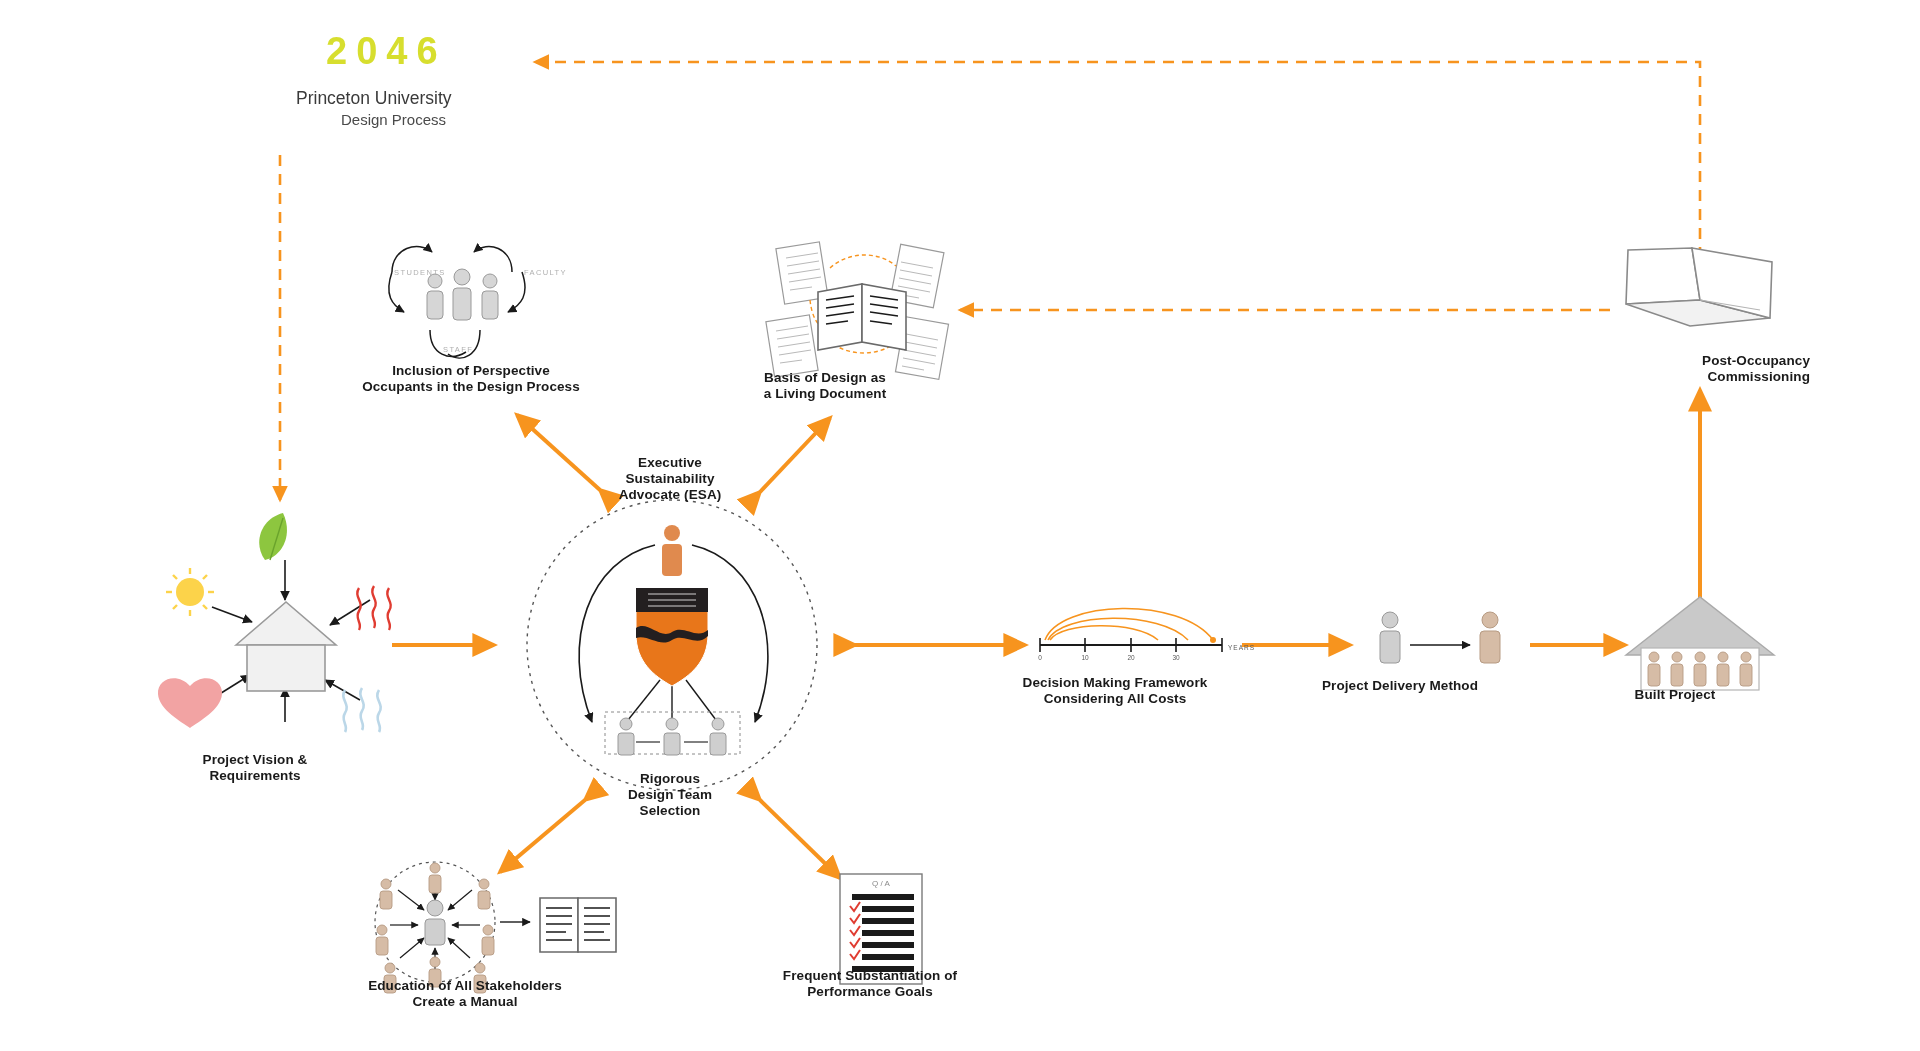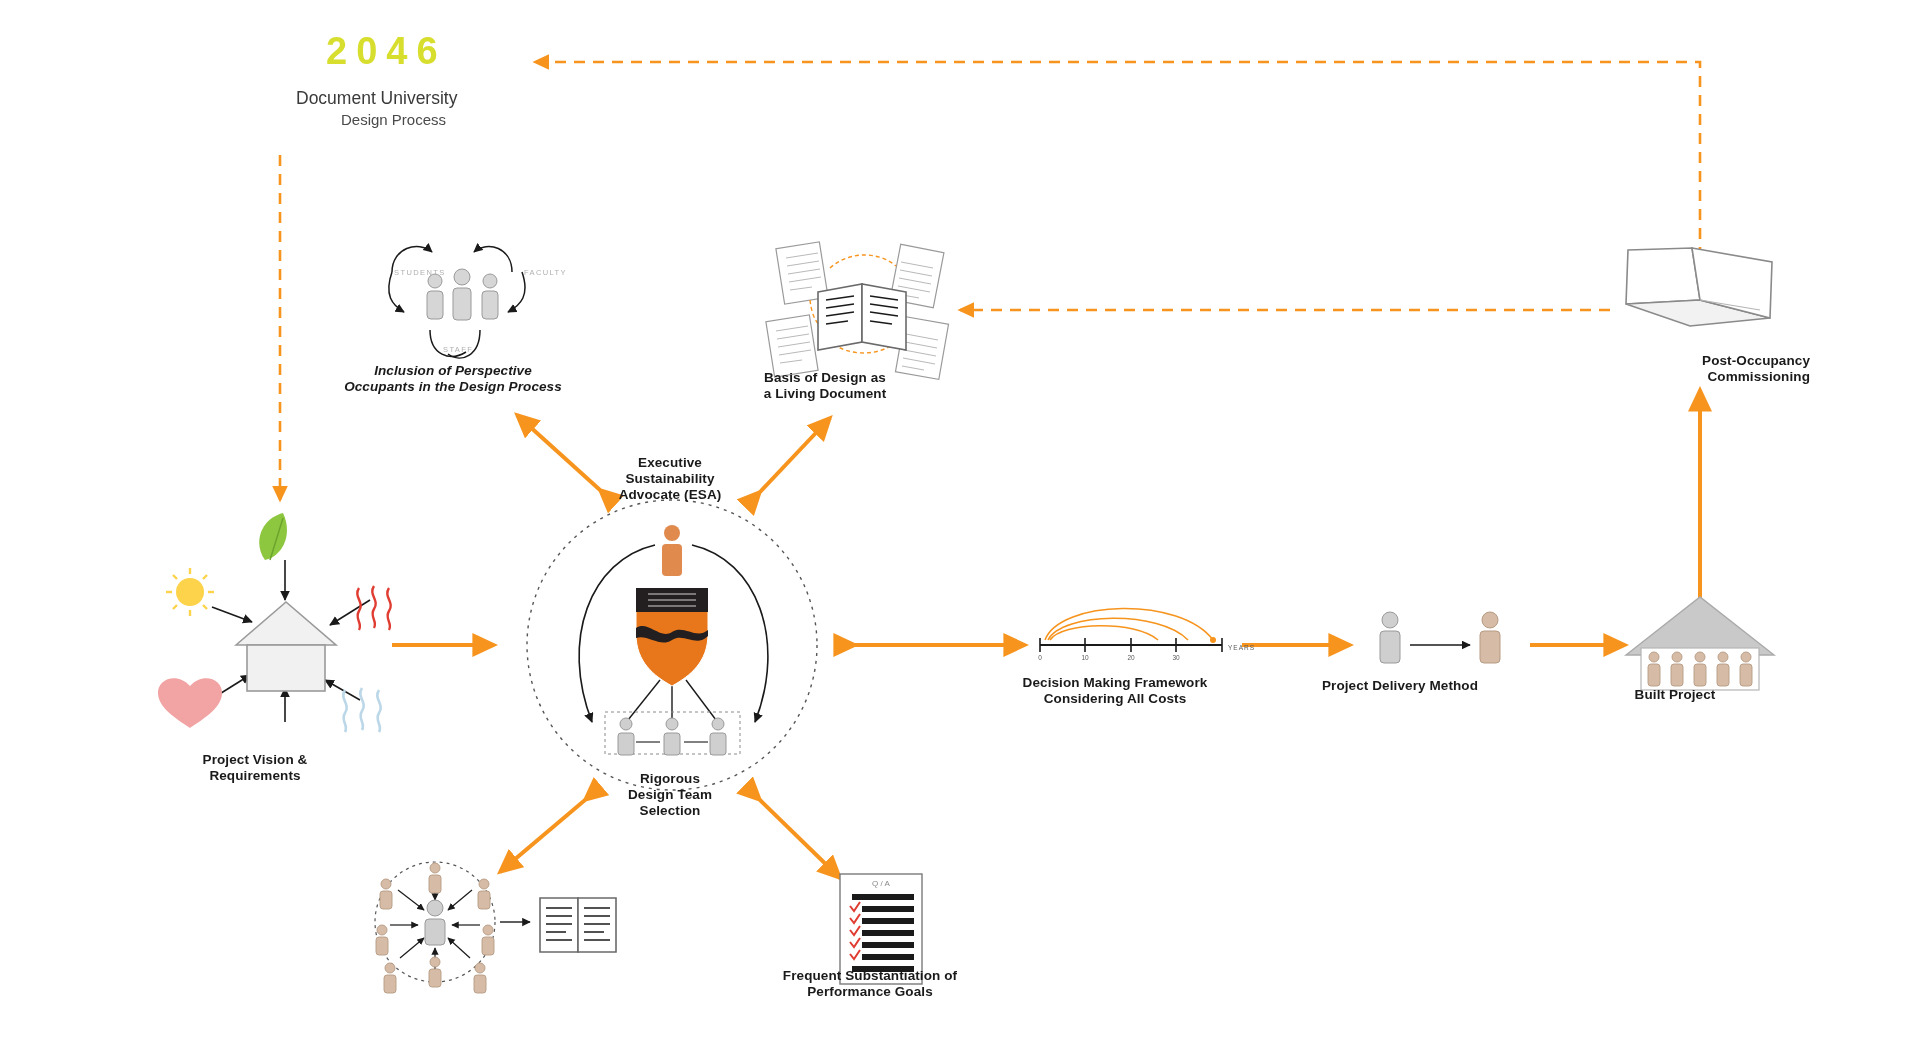--- a/index.html
+++ b/index.html
@@ -43,21 +43,21 @@
     position: absolute; left: 118px; top: 78px; width: 300px;
     font-size: 17.5px; color: #3a3a3a; font-family: "Liberation Sans", sans-serif;
     text-align: left;
   }
   #proc-name {
     position: absolute; left: 163px; top: 101px; width: 300px;
     font-size: 15px; color: #4a4a4a; text-align: left;
   }
   
   #lbl-vision { left: 150px; top: 752px; width: 210px; }
-  #lbl-inclusion { left: 298px; top: 363px; width: 310px; font-style: italic; }
+  #lbl-inclusion { left: 316px; top: 363px; width: 310px; }
   #lbl-esa { left: 560px; top: 455px; width: 220px; }
   #lbl-basis { left: 700px; top: 370px; width: 250px; }
   #lbl-post { left: 1560px; top: 353px; width: 250px; text-align: right; }
   #lbl-rigorous { left: 570px; top: 771px; width: 200px; }
   #lbl-education { left: 300px; top: 978px; width: 330px; }
   #lbl-frequent { left: 710px; top: 968px; width: 320px; }
   #lbl-decision { left: 950px; top: 675px; width: 330px; }
   #lbl-delivery { left: 1260px; top: 678px; width: 280px; }
   #lbl-built { left: 1560px; top: 687px; width: 230px; }
   .svg-layer { position: absolute; left: 0; top: 0; width: 1920px; height: 1051px; }
@@ -381,38 +381,40 @@
       <path d="M636,588 L708,588 L708,612 L636,612 Z" fill="#231f20"></path>
       <path d="M636,628 C648,620 660,640 672,632 C684,624 696,640 708,630 L708,636 C696,648 684,632 672,640 C660,648 648,634 636,638 Z" fill="#231f20"></path>
       <g stroke="#ffffff" stroke-width="0.8">
         <path d="M648,594 L696,594 M648,600 L696,600 M648,606 L696,606"></path>
       </g>
     </g>
   </svg>
 
   <div class="abs" id="header-block">
     <div id="year-text">2046</div>
-    <div id="univ-name">Document University</div>
+    <div id="univ-name">Princeton University</div>
     <div id="proc-name">Design Process</div>
   </div>
 
   <div class="label" id="lbl-vision">Project Vision &amp;
 Requirements</div>
   <div class="label" id="lbl-inclusion">Inclusion of Perspective
 Occupants in the Design Process</div>
   <div class="label" id="lbl-esa">Executive
 Sustainability
 Advocate (ESA)</div>
   <div class="label" id="lbl-basis">Basis of Design as
 a Living Document</div>
   <div class="label" id="lbl-post">Post-Occupancy
 Commissioning</div>
   <div class="label" id="lbl-rigorous">Rigorous
 Design Team
 Selection</div>
+  <div class="label" id="lbl-education">Education of All Stakeholders
+Create a Manual</div>
   <div class="label" id="lbl-frequent">Frequent Substantiation of
 Performance Goals</div>
   <div class="label" id="lbl-decision">Decision Making Framework
 Considering All Costs</div>
   <div class="label" id="lbl-delivery">Project Delivery Method</div>
   <div class="label" id="lbl-built">Built Project</div>
 
 </div>
 
 </body></html>

